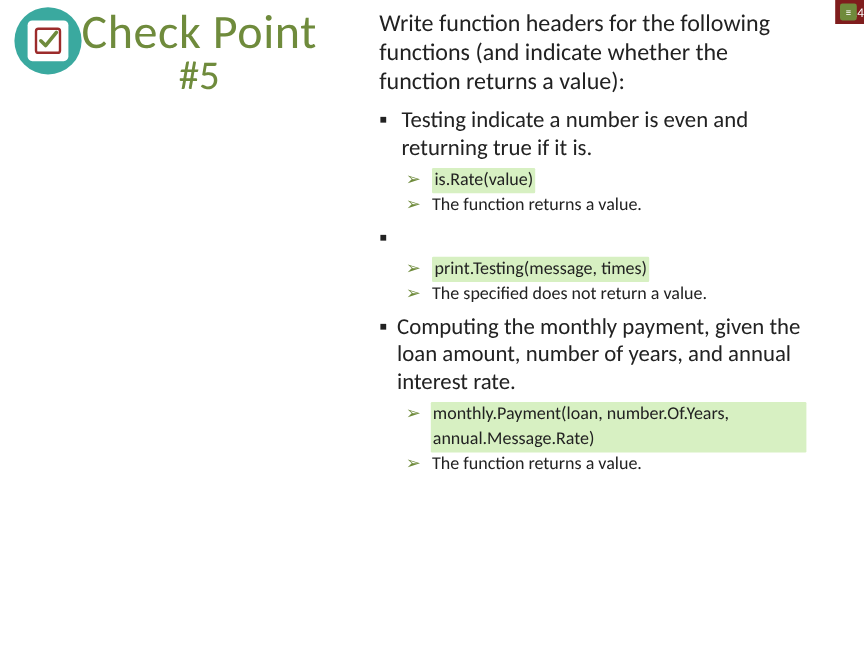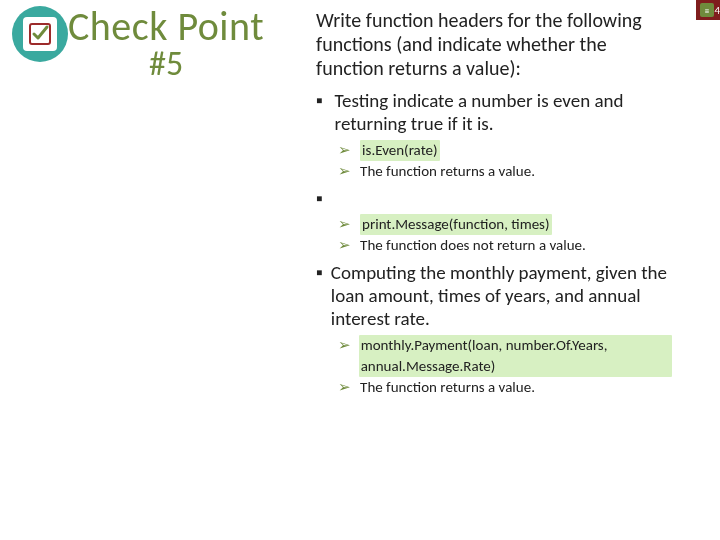--- a/index.html
+++ b/index.html
@@ -49,46 +49,46 @@
   <div class="content">
     <div class="prompt">Write function headers for the following functions (and indicate whether the function returns a value):</div>
 
     <div class="item">
       <div class="lvl1">
         <span class="bullet">▪</span>
         <span>Testing indicate a number is even and returning true if it is.</span>
       </div>
       <div class="lvl2">
         <span class="arrow">➢</span>
-        <span class="hl">is.Even(rate)</span>
+        <span class="hl">is.Rate(value)</span>
       </div>
       <div class="lvl2">
         <span class="arrow">➢</span>
         <span>The function returns a value.</span>
       </div>
     </div>
 
     <div class="item">
       <div class="lvl1">
         <span class="bullet">▪</span>
       </div>
       <div class="lvl2">
         <span class="arrow">➢</span>
-        <span class="hl">print.Message(function, times)</span>
+        <span class="hl">print.Testing(message, times)</span>
       </div>
       <div class="lvl2">
         <span class="arrow">➢</span>
-        <span>The function does not return a value.</span>
+        <span>The specified does not return a value.</span>
       </div>
     </div>
 
     <div class="item">
       <div class="lvl1">
         <span class="bullet">▪</span>
-        <span>Computing the monthly payment, given the loan amount, times of years, and annual interest rate.</span>
+        <span>Computing the monthly payment, given the loan amount, number of years, and annual interest rate.</span>
       </div>
       <div class="lvl2">
         <span class="arrow">➢</span>
         <span class="hl">monthly.Payment(loan, number.Of.Years, annual.Message.Rate)</span>
       </div>
       <div class="lvl2">
         <span class="arrow">➢</span>
         <span>The function returns a value.</span>
       </div>
     </div>

